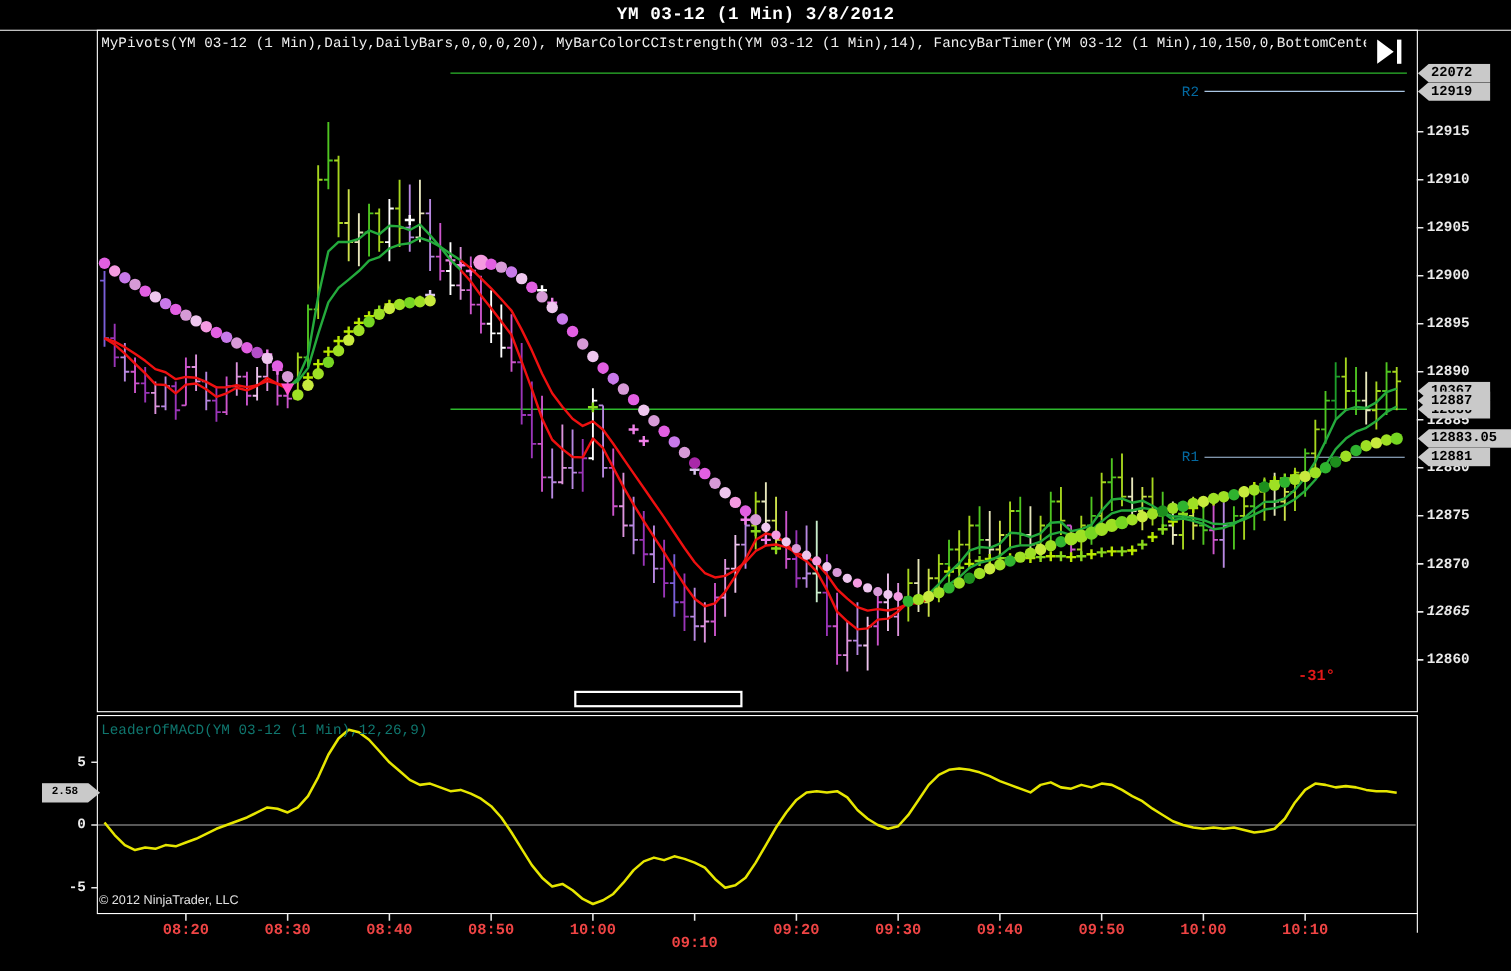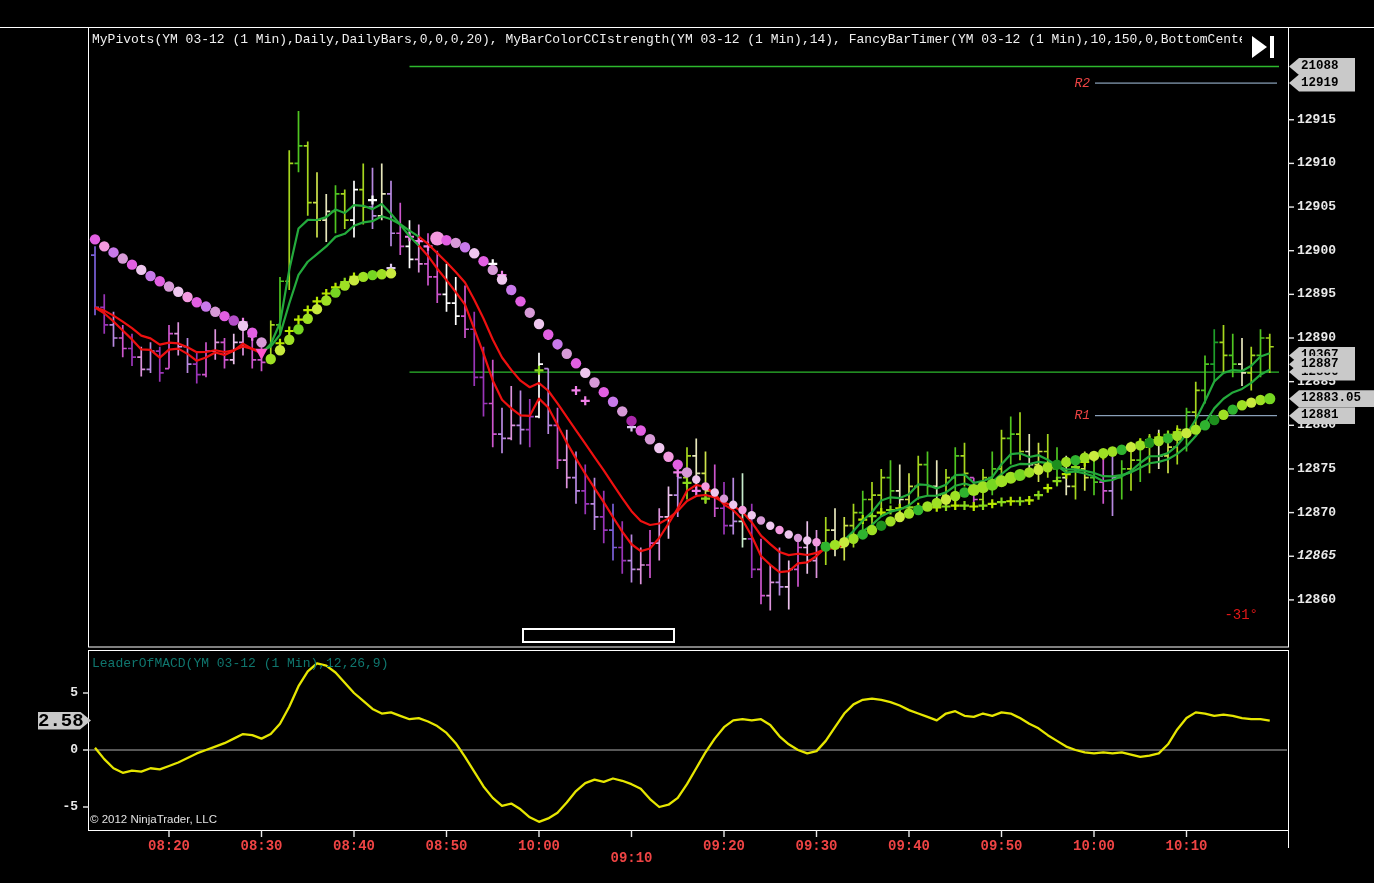--- a/index.html
+++ b/index.html
@@ -5,40 +5,43 @@
   html,body{margin:0;padding:0;background:#000;}
   #screen{position:relative;width:1374px;height:883px;background:#000;overflow:hidden;
           font-family:"Liberation Mono", monospace;}
   #title-bar{position:absolute;left:0;top:0;width:1374px;height:27px;text-align:center;
              line-height:27px;color:#fff;font-size:16px;font-weight:bold;letter-spacing:.5px;}
   svg#chart{position:absolute;left:0;top:0;z-index:1;}
   .lab{position:absolute;z-index:2;white-space:nowrap;}
   #indicator-label{left:92px;top:32px;width:1150px;overflow:hidden;color:#f0f0f0;font-size:13px;}
   #macd-label{left:92px;top:656px;color:#0f766e;font-size:13px;}
   #copyright{left:90px;top:813px;color:#e2e2e2;font-size:11.5px;font-family:"Liberation Sans",sans-serif;}
-  .pivot-lab{color:#ef4444;font-size:13px;width:50px;text-align:right;font-style:italic;}
-  #angle-label{left:1180px;top:607px;width:78px;text-align:right;color:#e01818;font-size:14px;font-weight:normal;}
+  .pivot-lab{color:#0369a1;font-size:13px;width:50px;text-align:right;}
+  #angle-label{left:1180px;top:607px;width:78px;text-align:left;color:#e01818;font-size:14px;font-weight:bold;}
   .ylab{position:absolute;z-index:2;color:#eaeaea;font-size:13px;font-weight:bold;height:15px;line-height:15px;}
   .xlab{position:absolute;z-index:2;color:#ef4444;font-size:14px;font-weight:bold;width:60px;text-align:center;top:838px;}
   .mylab{position:absolute;z-index:2;color:#eaeaea;font-size:13px;font-weight:bold;width:26px;text-align:right;}
   .badge{position:absolute;z-index:3;left:1289px;height:17px;line-height:17px;background:#c9c9c9;
          color:#000;font-size:12.5px;font-weight:bold;padding-left:12px;
          clip-path:polygon(10px 0,100% 0,100% 100%,10px 100%,0 50%);}
   #macd-badge{position:absolute;z-index:3;left:38px;width:53px;height:18px;line-height:18px;background:#c9c9c9;
-         color:#000;font-size:19px;font-weight:bold;text-align:center;padding-right:11px;box-sizing:border-box;
+         color:#000;font-size:10px;font-weight:bold;text-align:center;padding-right:11px;box-sizing:border-box;
          clip-path:polygon(0 0,42px 0,53px 50%,42px 100%,0 100%);}
   #play-icon{position:absolute;left:1252px;top:36px;z-index:2;width:24px;height:22px;}
   #play-icon .tri{position:absolute;left:0;top:0;width:0;height:0;
          border-left:15px solid #fff;border-top:11px solid transparent;border-bottom:11px solid transparent;}
   #play-icon .bar{position:absolute;left:18px;top:0;width:4px;height:22px;background:#fff;}
 </style>
 </head>
 <body>
 
 <div id="screen">
+  <div id="title-bar">
+    <span>YM 03-12 (1 Min)   3/8/2012</span>
+  </div>
 
   <svg id="chart" width="1374" height="883">
       <g>
         <rect x="88.5" y="27.5" width="1200" height="619.5" fill="none" stroke="#fff" stroke-width="1"></rect>
         <rect x="88.5" y="650.5" width="1200" height="180" fill="none" stroke="#fff" stroke-width="1"></rect>
         <line x1="0" y1="27.5" x2="1374" y2="27.5" stroke="#fff" stroke-width="1"></line>
         <line x1="1288.5" y1="830" x2="1288.5" y2="848" stroke="#fff" stroke-width="1"></line>
       </g>
       <g>
         <line x1="1288" y1="119.75" x2="1294" y2="119.75" stroke="#e8e8e8" stroke-width="1.4"></line>
@@ -452,20 +455,20 @@
     <div class="xlab" style="left: 601.5px; margin-top: 12px;">09:10</div>
     <div class="xlab" style="left: 694px;">09:20</div>
     <div class="xlab" style="left: 786.5px;">09:30</div>
     <div class="xlab" style="left: 879px;">09:40</div>
     <div class="xlab" style="left: 971.5px;">09:50</div>
     <div class="xlab" style="left: 1064px;">10:00</div>
     <div class="xlab" style="left: 1156.5px;">10:10</div>
     <div class="mylab" style="left: 52px; top: 685px;">5</div>
     <div class="mylab" style="left: 52px; top: 742px;">0</div>
     <div class="mylab" style="left: 52px; top: 799px;">-5</div>
-    <div class="badge" style="top: 57.997px; width: 54px;">21088</div>
+    <div class="badge" style="top: 57.997px; width: 54px;">22072</div>
     <div class="badge" style="top: 74.584px; width: 54px;">12919</div>
     <div class="badge" style="top: 346.96px; width: 54px;">10367</div>
     <div class="badge" style="top: 363.547px; width: 54px;">12886</div>
     <div class="badge" style="top: 355.69px; width: 54px;">12887</div>
     <div class="badge" style="top: 390.173px; width: 74px;">12883.05</div>
     <div class="badge" style="top: 407.197px; width: 54px;">12881</div>
   </div>
 
 </body></html>

